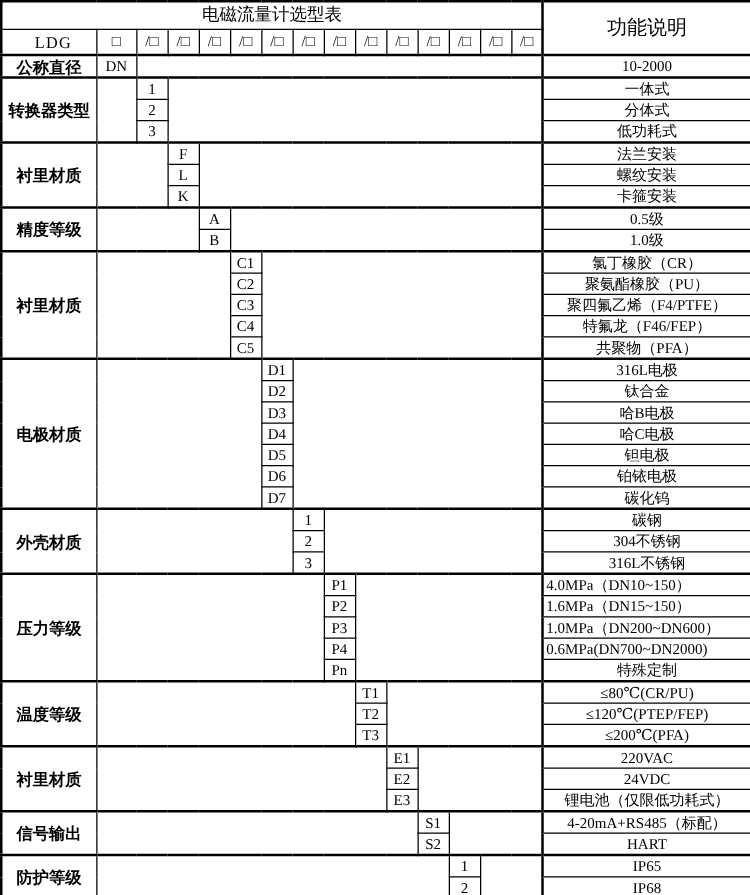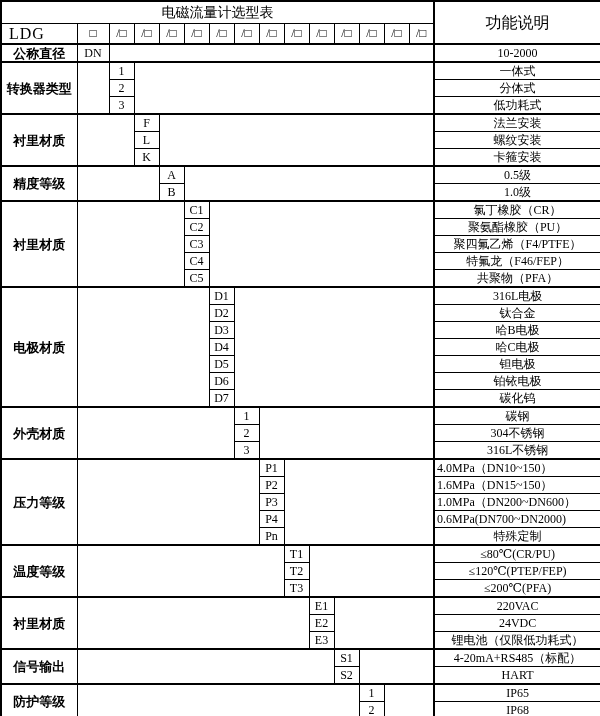--- a/index.html
+++ b/index.html
@@ -31,23 +31,23 @@
   td.title-cell {
     height: 21px;
     font-size: 14px;
   }
   td.fn-header {
     font-size: 16px;
     border-left: 2px solid #000;
   }
   tr.model-row td { height: 19px; }
   td.model-cell {
-    text-align: left;
+    text-align: center;
     padding-left: 7px;
-    font-size: 16px;
+    font-size: 13px;
     letter-spacing: 1px;
   }
   td.box-cell { font-size: 12px; }
   td.section-label { font-size: 13px; font-weight: bold; }
   td.desc-cell { border-left: 2px solid #000; }
   td.desc-cell.align-left { text-align: left; padding-left: 2px; margin-left: 48px; }
   tr.sec-start td { border-top: 2px solid #000; }
 </style>
 </head>
 <body>

